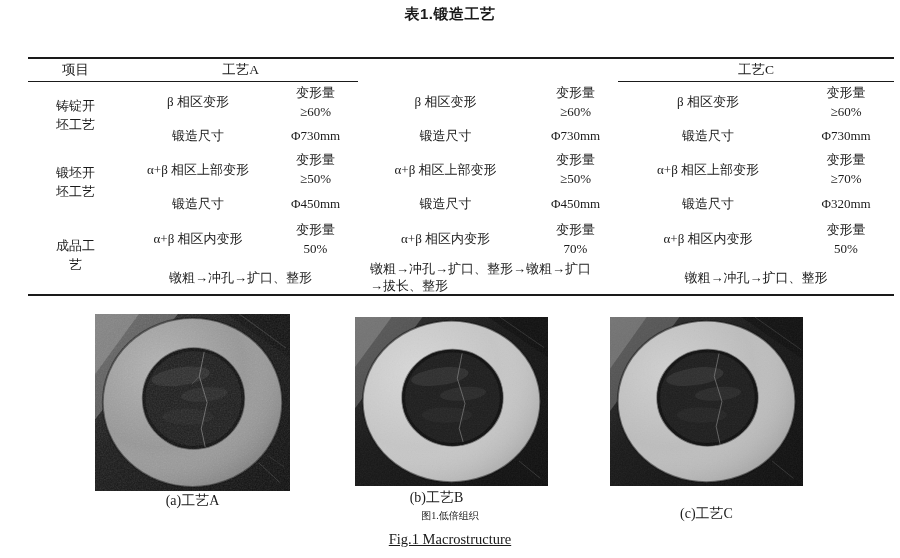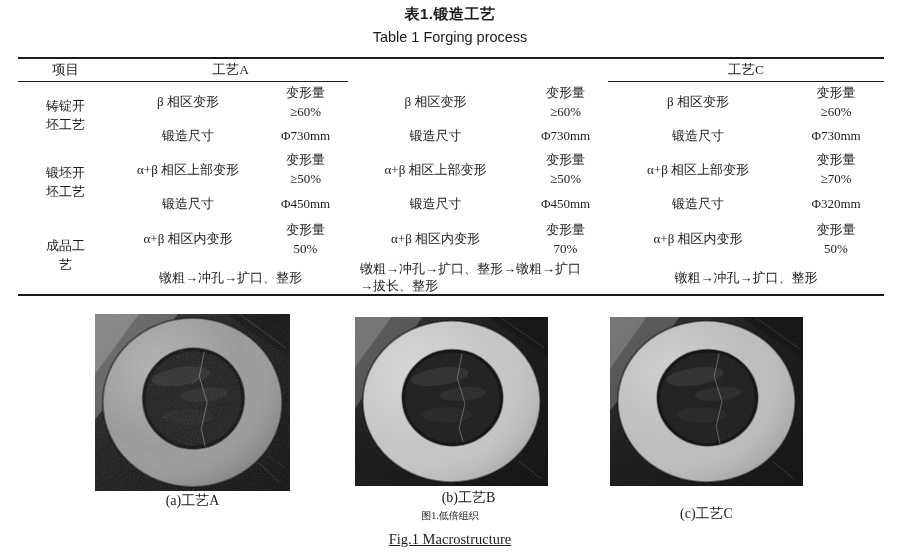--- a/index.html
+++ b/index.html
@@ -5,57 +5,56 @@
   html,body{margin:0;padding:0;background:#fff;}
   .page{
     position:relative;width:900px;height:558px;background:#ffffff;
     font-family:"Liberation Serif","DejaVu Serif",serif;color:var(--text,#1a1a1a);
     overflow:hidden;
   }
   .center-line{position:absolute;left:0;width:100%;text-align:center;}
   .title-zh{top:5px;font-family:Liberation Sans, sans-serif;font-size:15px;font-weight:bold;letter-spacing:0.5px;}
   .title-en{top:29px;font-family:"Liberation Sans","DejaVu Sans",sans-serif;font-size:14.5px;}
   .ftable{
-    position:absolute;left:18px;top:57px;width:866px;
+    position:absolute;left:28px;top:57px;width:866px;
     display:grid;
     grid-template-columns:95px 150px 85px 175px 85px 180px 96px;
     grid-template-rows:23px 41px 26px 42px 26px 45px 32px;
     border-top:2px solid var(--rule,#1a1a1a);
     border-bottom:2px solid var(--rule,#1a1a1a);
     font-size:13px;line-height:1.45;
   }
   .cell{
     display:flex;align-items:center;justify-content:center;
     text-align:center;white-space:pre-line;
   }
   .head{border-bottom:1.5px solid var(--rule,#1a1a1a);font-size:13.5px;}
   .route-b{justify-content:flex-start;text-align:left;padding-left:12px;line-height:1.3;}
   .photo{position:absolute;}
   .photo svg{width:100%;height:100%;display:block;}
   #photo-a{left:95px;top:314px;width:195px;height:177px;}
   #photo-b{left:355px;top:317px;width:193px;height:169px;}
   #photo-c{left:610px;top:317px;width:193px;height:169px;}
   .caption{position:absolute;text-align:center;font-size:14px;}
   #cap-a{left:95px;width:195px;top:492px;}
-  #cap-b{left:372px;width:193px;top:489px;}
+  #cap-b{left:340px;width:193px;top:489px;}
   #cap-c{left:610px;width:193px;top:489px;margin-top:16px;}
   .fig-zh{top:509px;font-size:10px;}
   .fig-en{top:531px;font-size:14.5px;text-decoration:underline;}
   .ring-a{fill:var(--ring-a,#979797);}
   .ring-b{fill:var(--ring-b,#c6c6c6);}
   .ring-c{fill:var(--ring-c,#bdbdbd);}
   .hole{fill:var(--hole,#1d1d1d);}
 </style>
 </head>
 <body>
 
 <div class="page">
 
   <div class="center-line title-zh">表1.锻造工艺</div>
-  <div class="center-line title-en">Table 1 Forging process</div>
 
   <div class="ftable">
 
     <div class="cell head" style="grid-column:1;grid-row:1">项目</div>
     <div class="cell head" style="grid-column:2/4;grid-row:1">工艺A</div>
     <div class="cell head" style="grid-column:6/8;grid-row:1">工艺C</div>
 
     <div class="cell" style="grid-column:1;grid-row:2/4">铸锭开
 坯工艺</div>
     <div class="cell" style="grid-column:1;grid-row:4/6">锻坯开

